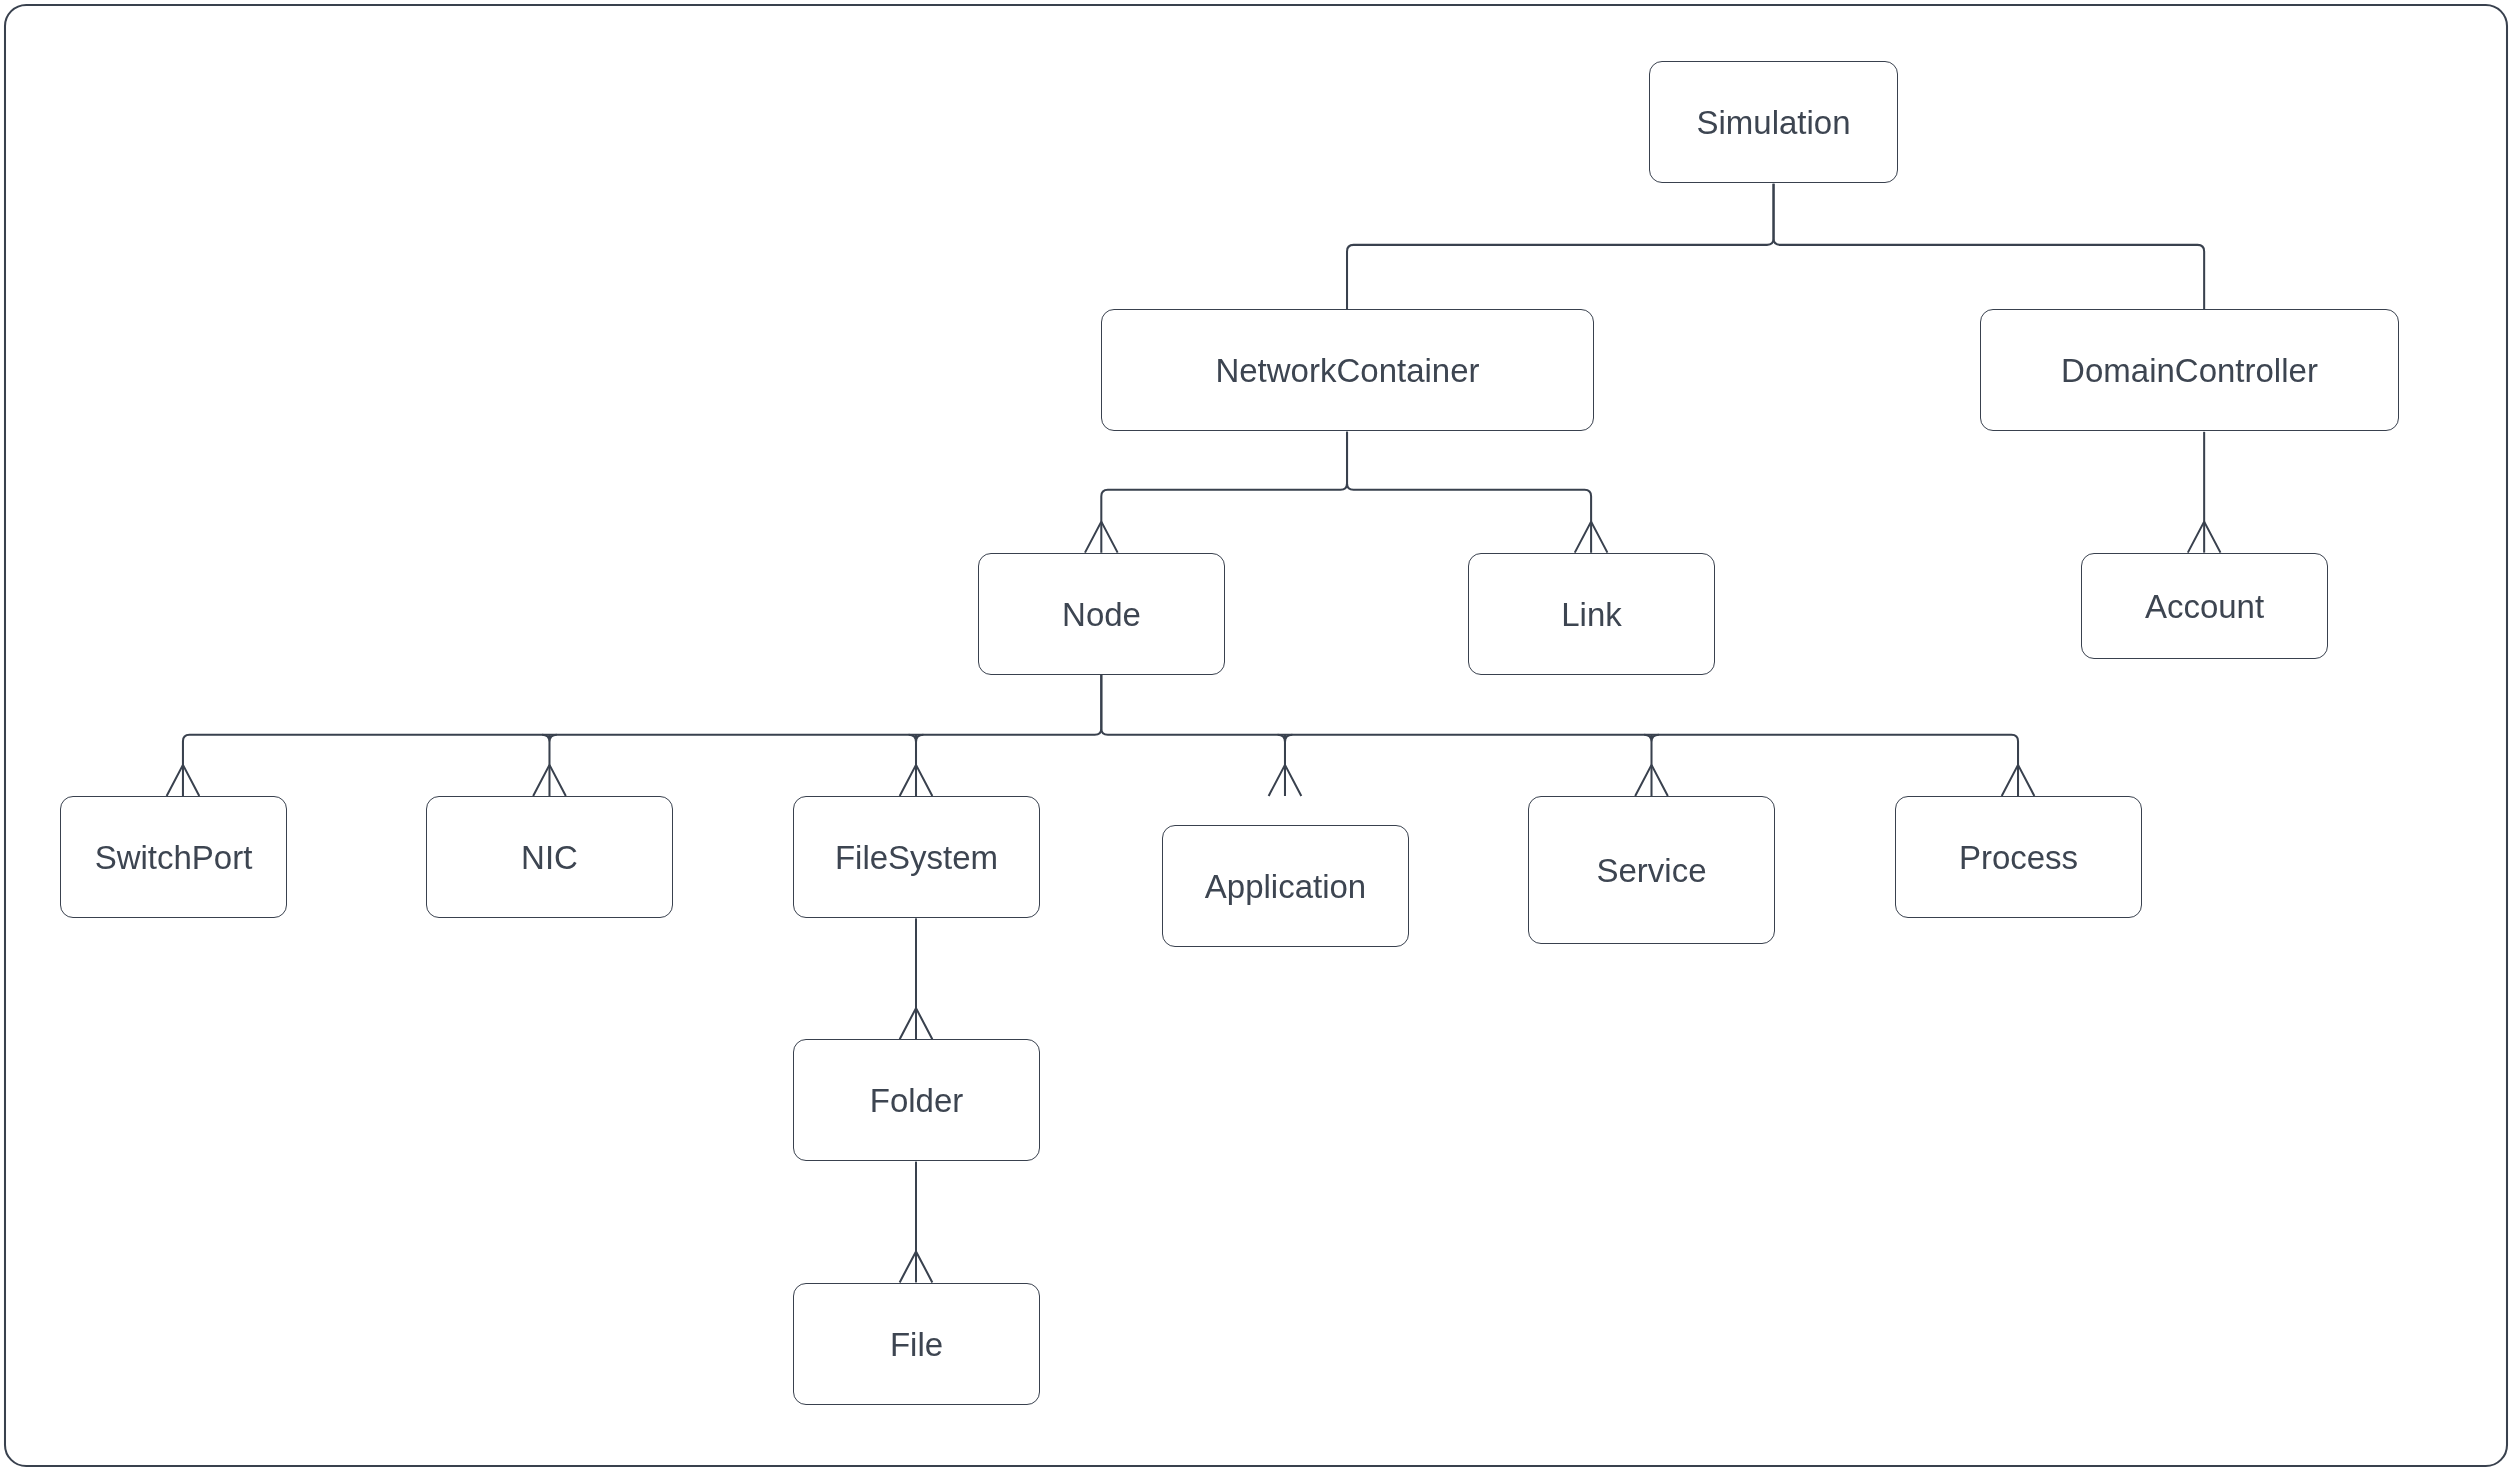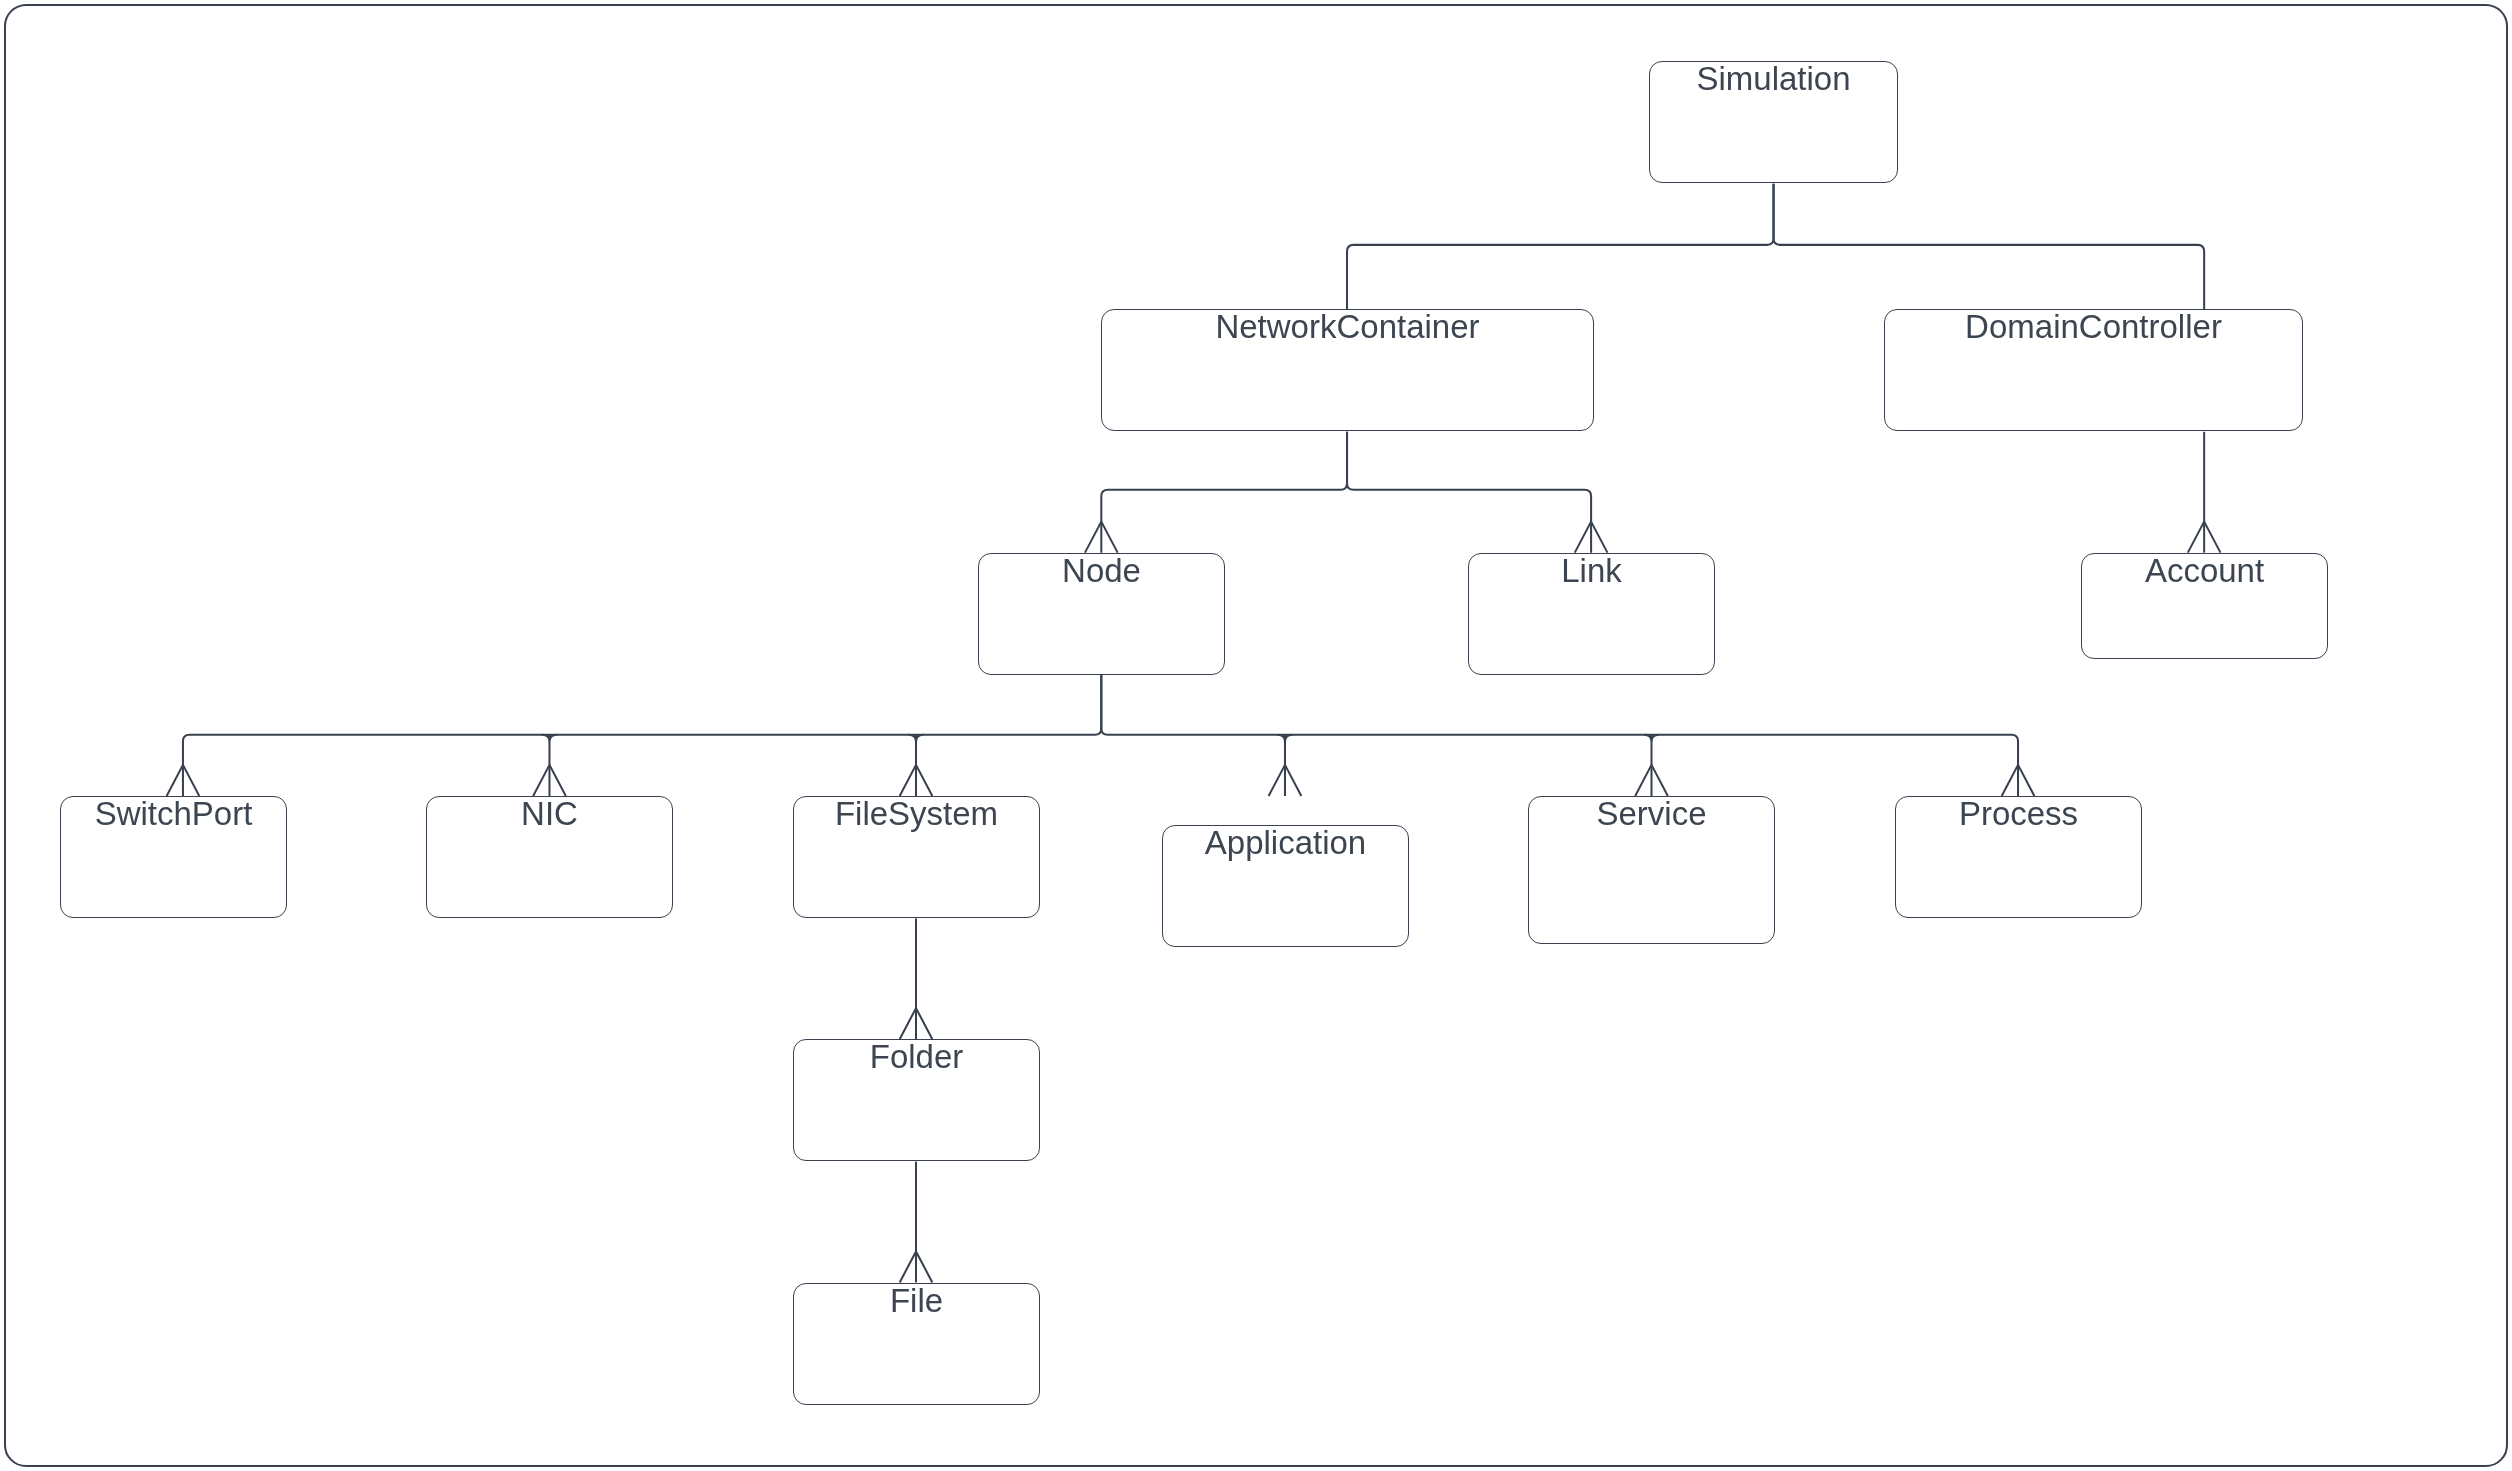--- a/index.html
+++ b/index.html
@@ -27,21 +27,21 @@
     stroke:var(--stroke);
     stroke-width:2.5;
     stroke-linejoin:round;
   }
   .connector-layer rect{fill:var(--bg);}
   .node{
     position:absolute;
     background:var(--bg);
     border:1.6px solid var(--stroke);
     border-radius:13px;
-    display:flex;justify-content:center;
+    display:flex;align-items:center;justify-content:center;
     color:var(--text);
     font-size:33px;
     line-height:1;
     white-space:nowrap;
   }
 </style>
 </head>
 <body>
 
 <div class="canvas">
@@ -89,21 +89,21 @@
   </svg>
 
   <div class="node" style="left:1649px;top:61px;width:249px;height:122px">
     <span>Simulation</span>
   </div>
 
   <div class="node" style="left:1101px;top:309px;width:493px;height:122px">
     <span>NetworkContainer</span>
   </div>
 
-  <div class="node" style="left:1884px;top:309px;width:419px;height:122px">
+  <div class="node" style="left:1980px;top:309px;width:419px;height:122px">
     <span>DomainController</span>
   </div>
 
   <div class="node" style="left:978px;top:553px;width:247px;height:122px">
     <span>Node</span>
   </div>
 
   <div class="node" style="left:1468px;top:553px;width:247px;height:122px">
     <span>Link</span>
   </div>

